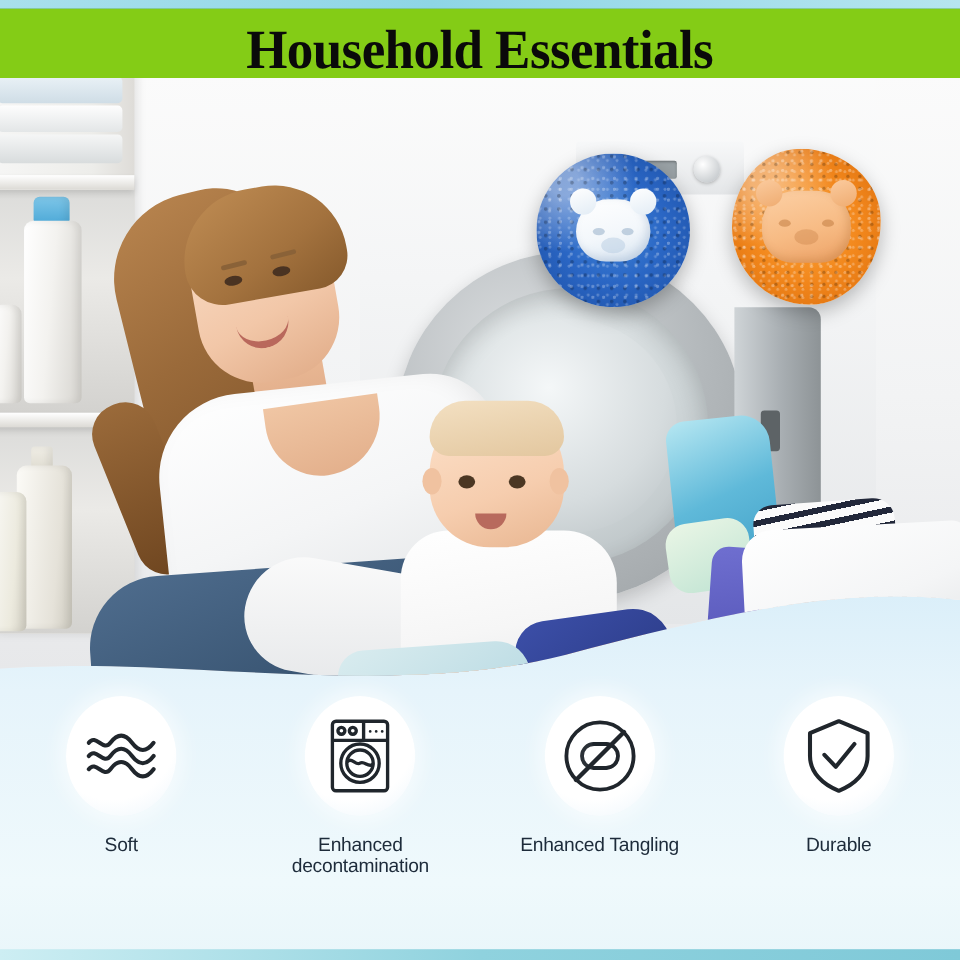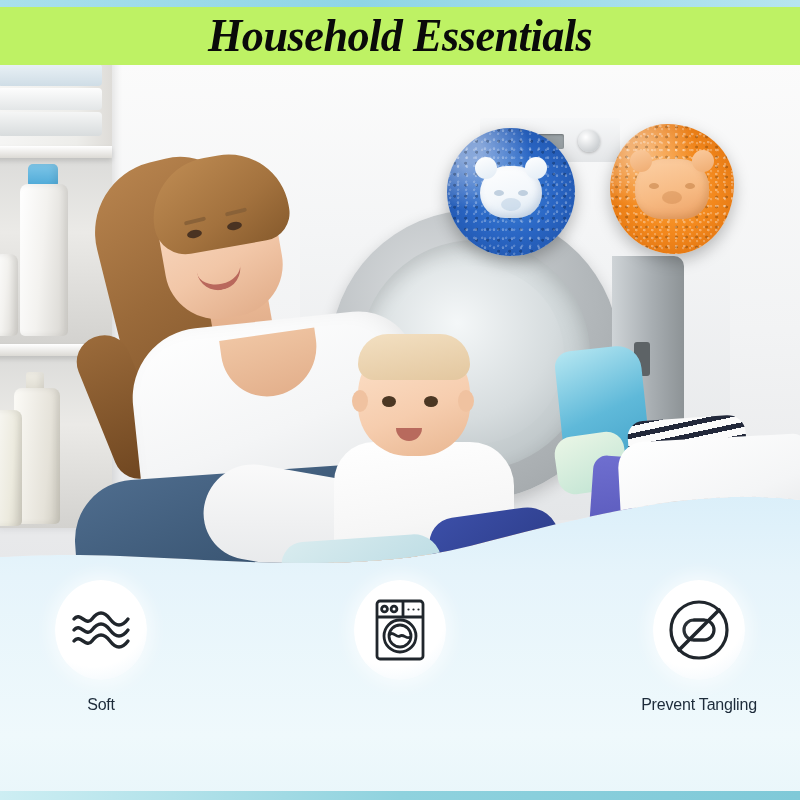--- a/index.html
+++ b/index.html
@@ -28,26 +28,25 @@
     z-index: 40;
   }
   .edge-strip.top { top: 0; background: linear-gradient(90deg,#a9e0ec 0%, #8ed5e6 45%, #b6e5ef 100%); }
   .edge-strip.bottom { bottom: 0; height: 9px; background: linear-gradient(90deg,#cdeef3 0%, #8fd2de 50%, #7fc9d8 100%); }
 
   
   .title-band {
     position: absolute;
     top: 7px; left: 0;
     width: 800px; height: 58px;
-    background: #bef264;
+    background: #84cc16;
     z-index: 30;
     display: flex;
-    align-items: center;
+    align-items: flex-end;
     justify-content: center;
-    font-style: italic;
   }
   .title-text {
     font-family: "Liberation Serif", serif;
     font-weight: bold;
     font-size: 46px;
     letter-spacing: -0.5px;
     color: #0a0a0a;
     white-space: nowrap;
     line-height: 1;
     transform: scaleX(0.96);
@@ -664,30 +663,41 @@
           <circle cx="9.5" cy="10" r="2.9"></circle>
           <circle cx="19" cy="10" r="2.9"></circle>
           <circle cx="33.5" cy="10.5" r="1.1" fill="#20262c" stroke="none"></circle>
           <circle cx="38.5" cy="10.5" r="1.1" fill="#20262c" stroke="none"></circle>
           <circle cx="43.5" cy="10.5" r="1.1" fill="#20262c" stroke="none"></circle>
           <circle cx="25" cy="37" r="16"></circle>
           <circle cx="25" cy="37" r="11"></circle>
           <path d="M14.6 35.5 C18 31.5, 21.5 39.5, 25 37 C28.5 34.5, 32 41, 35.4 38" stroke-linecap="round"></path>
         </svg>
       </div>
+      <div class="feature-label">Enhanced
+decontamination</div>
     </div>
 
     <div class="feature">
       <div class="feature-circle">
         <svg width="64" height="64" viewBox="0 0 64 64" fill="none" stroke="#20262c" stroke-width="3.2" stroke-linecap="round">
           <circle cx="32" cy="32" r="28"></circle>
           <path d="M27 22 h10 a10 10 0 0 1 0 20 h-10"></path>
           <path d="M37 42 h-10 a10 10 0 0 1 0 -20 h10" opacity="0.95"></path>
           <line x1="12" y1="52" x2="52" y2="12" stroke-width="3.6"></line>
         </svg>
       </div>
-      <div class="feature-label">Prevent Tangling</div>
-    </div>
-
+      <div class="feature-label">Enhanced Tangling</div>
+    </div>
+
+    <div class="feature">
+      <div class="feature-circle">
+        <svg width="56" height="64" viewBox="0 0 56 64" fill="none" stroke="#20262c" stroke-width="3.4" stroke-linejoin="round" stroke-linecap="round">
+          <path d="M28 3 L52 13 V32 C52 46, 41 56, 28 61 C15 56, 4 46, 4 32 V13 Z"></path>
+          <path d="M16 31 L25.5 41 L41 22"></path>
+        </svg>
+      </div>
+      <div class="feature-label">Durable</div>
+    </div>
 
   </div>
 
 </div>
 
 </body></html>

